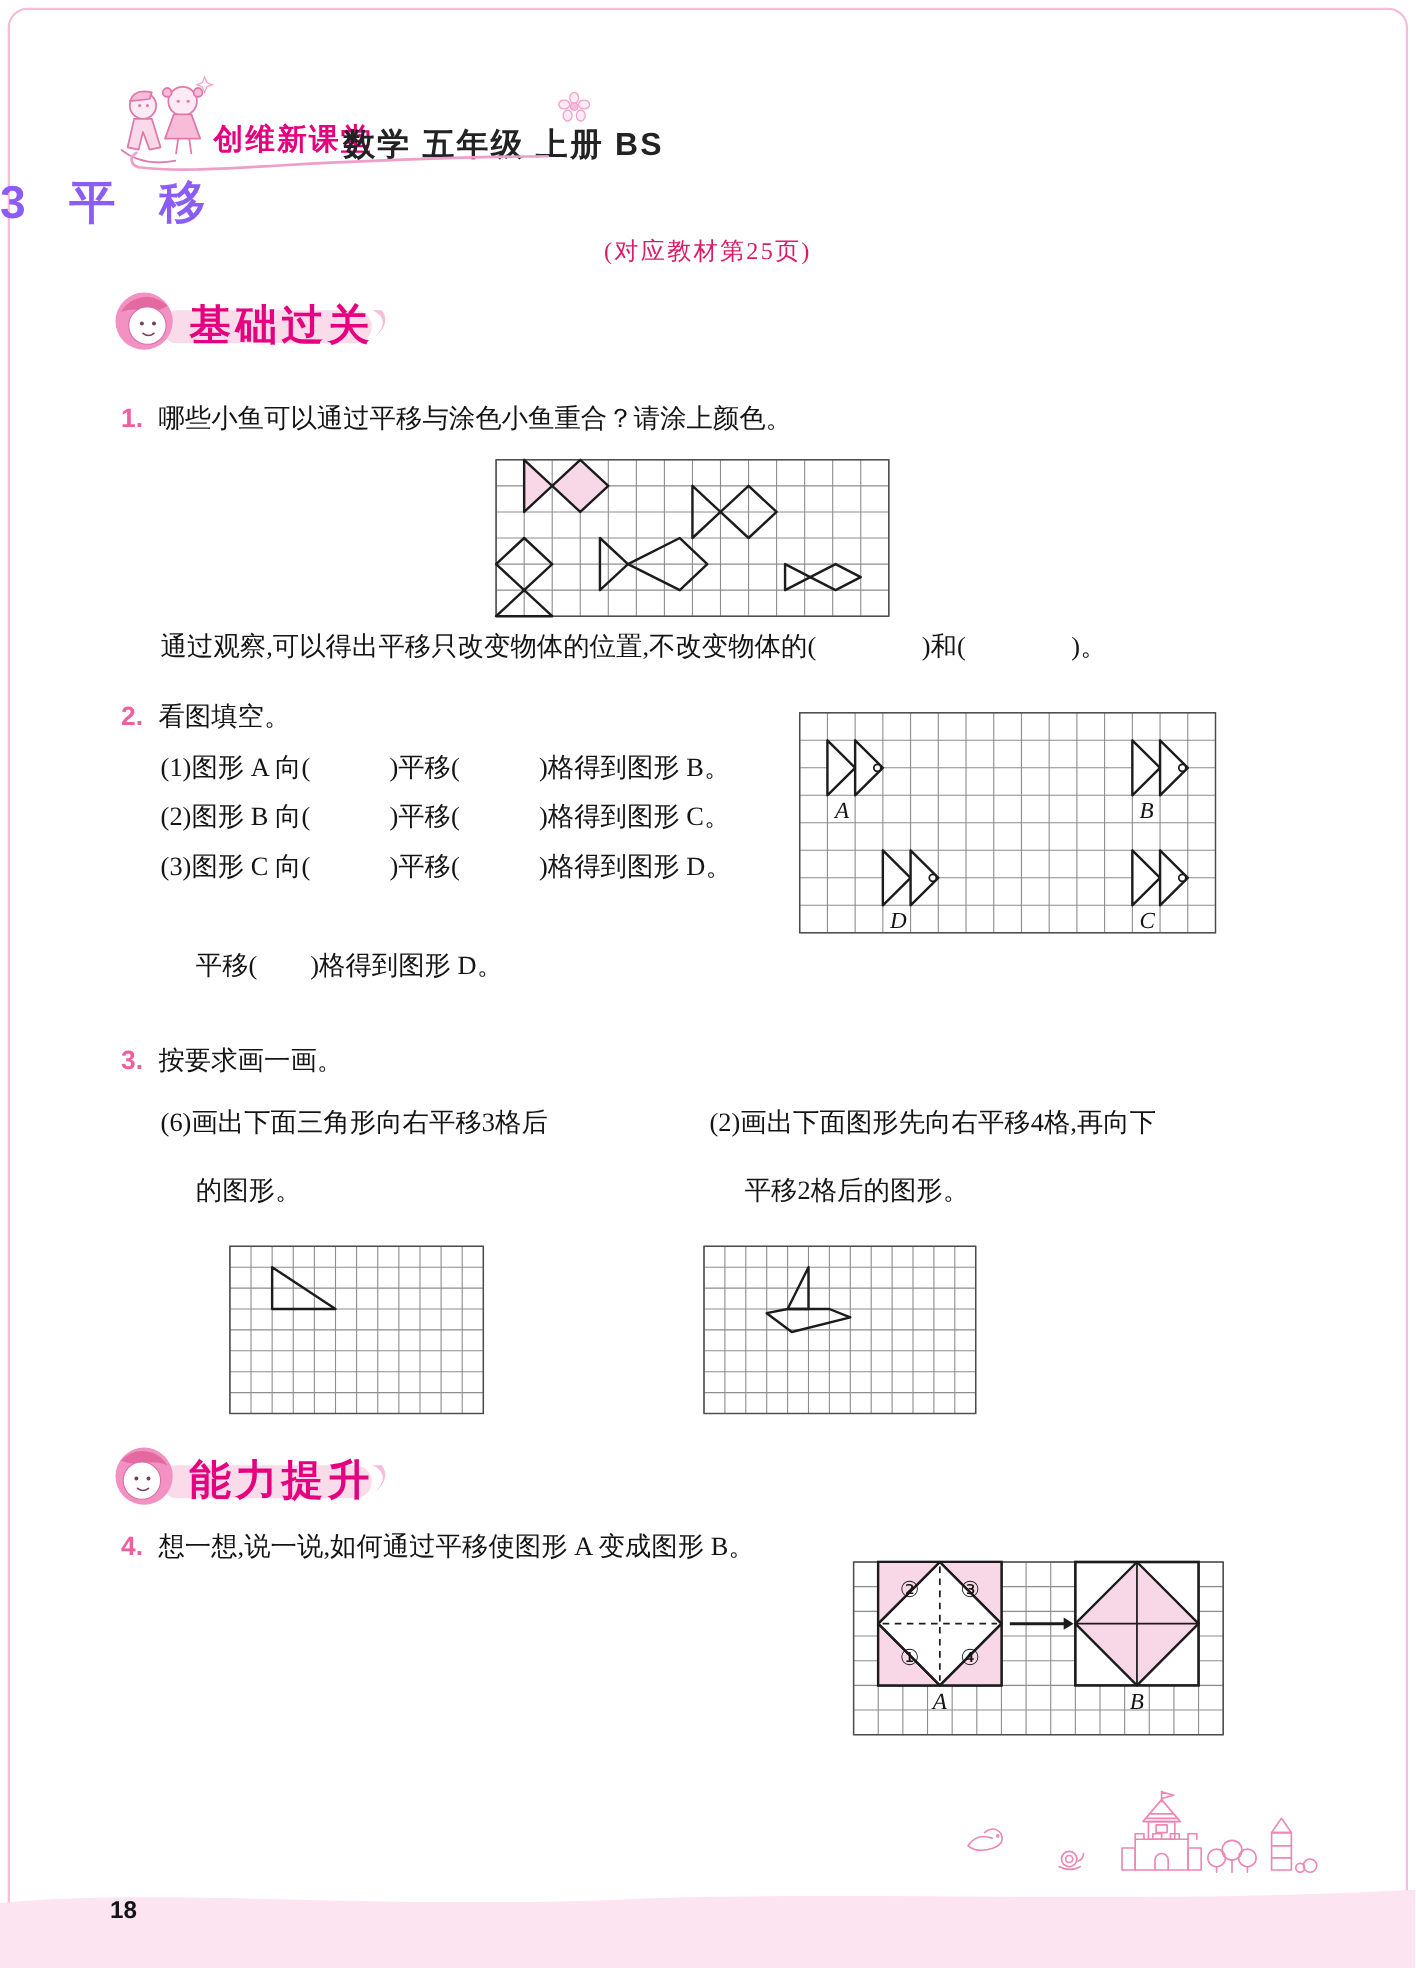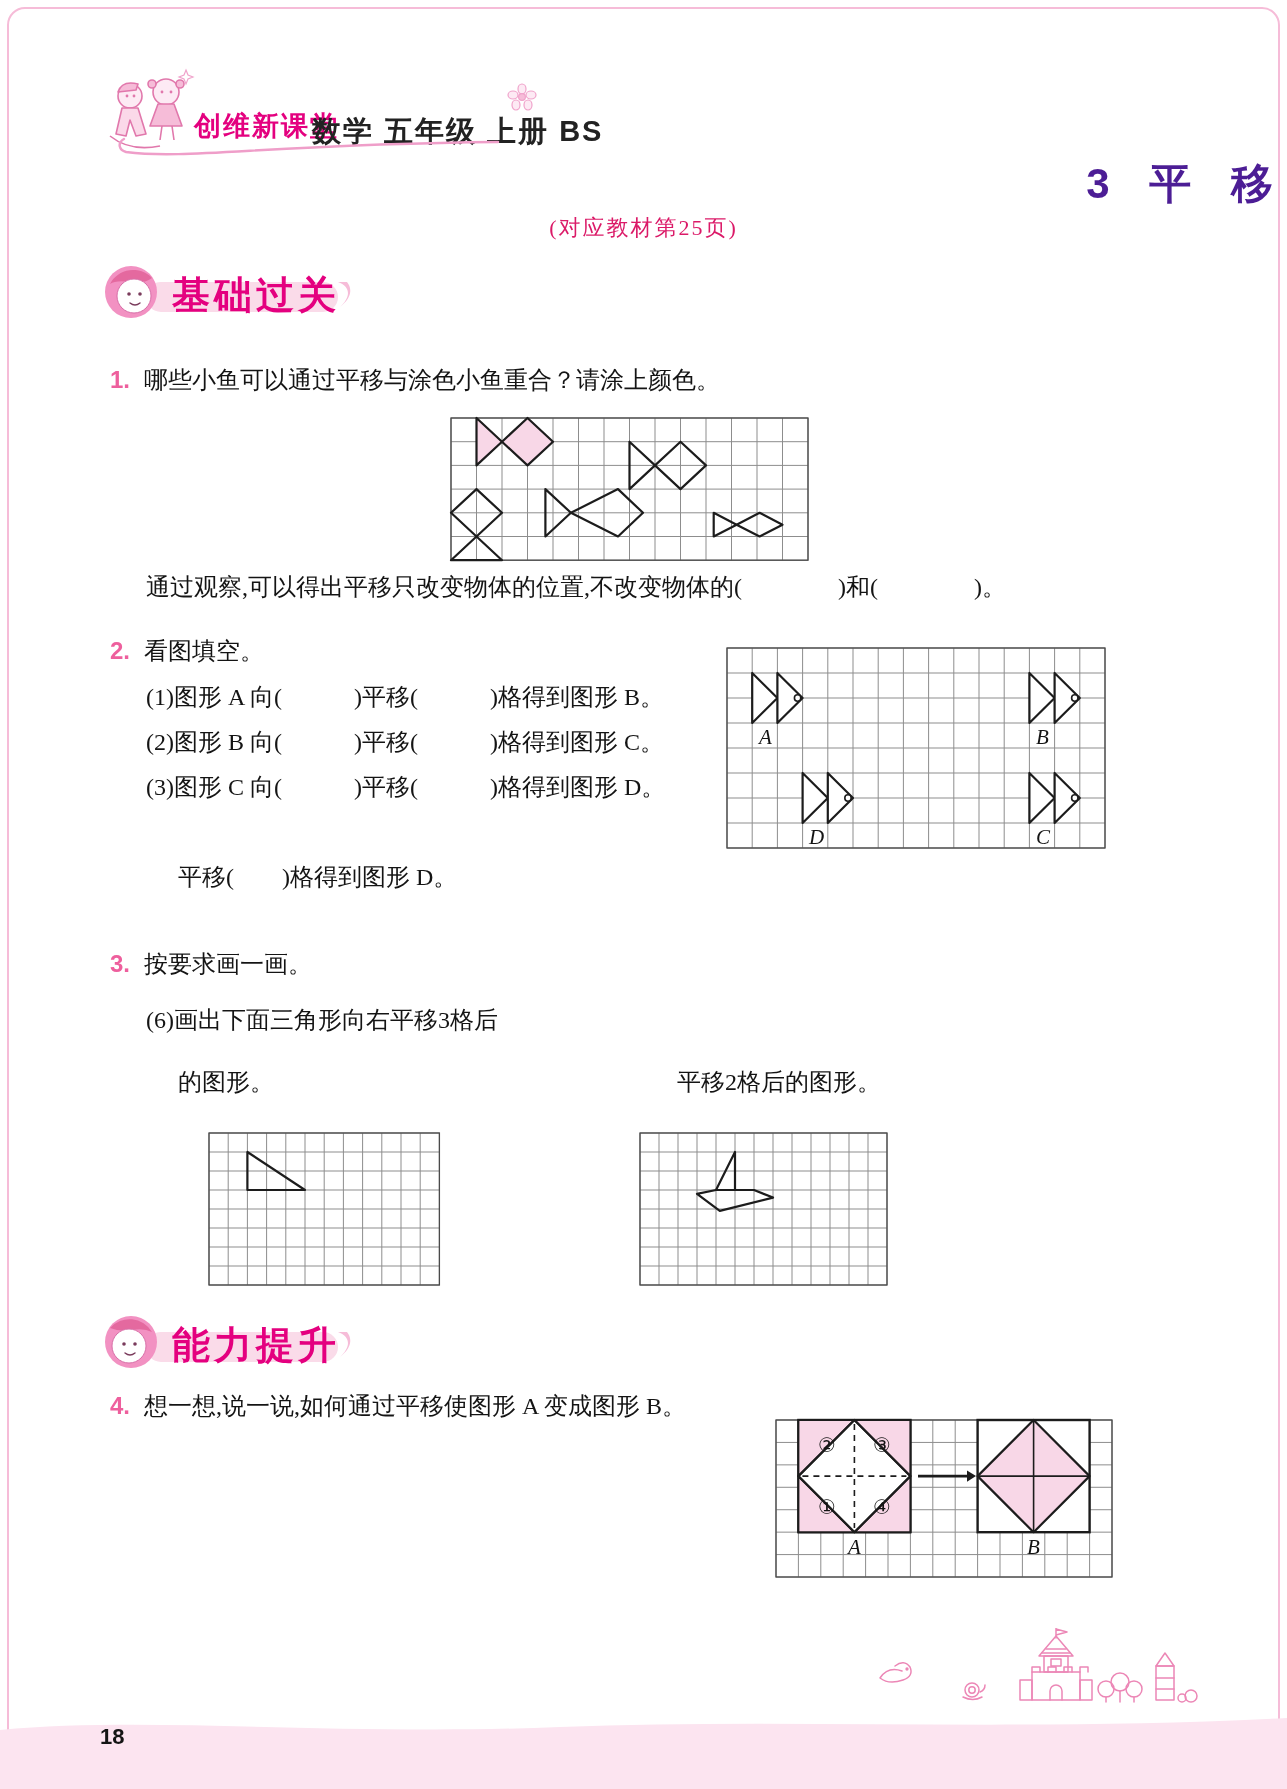--- a/index.html
+++ b/index.html
@@ -4,22 +4,22 @@
 <style>
   html,body{margin:0;padding:0;background:#fff;}
   .page{position:relative;width:1287px;height:1789px;background:#ffffff;overflow:hidden;
         font-family:"Liberation Serif","DejaVu Serif",serif;color:#141414;}
   .abs{position:absolute;}
   .sans{font-family:"Liberation Sans","DejaVu Sans",sans-serif;}
   .frame{position:absolute;left:7px;top:7px;width:1269px;height:1766px;
          border:2px solid #f6bcd8;border-radius:18px;}
   .brand{font-size:27px;font-weight:bold;color:#e4007f;letter-spacing:2px;}
   .subject{font-size:29px;color:#222;letter-spacing:2px;font-weight:bold;}
-  .pagetitle{left:0;top:156px;width:1287px;text-align:right;font-size:42px;font-weight:bold;
-             letter-spacing:14px;color:#4c1d95;font-family:"Liberation Sans","DejaVu Sans",sans-serif;}
+  .pagetitle{left:0;top:156px;width:1287px;text-align:left;font-size:42px;font-weight:bold;
+             letter-spacing:14px;color:#8b5cf6;font-family:"Liberation Sans","DejaVu Sans",sans-serif;}
   .subtitle{left:0;top:213px;width:1287px;text-align:center;font-size:22px;color:#db1a68;letter-spacing:2px;}
   .badge{position:absolute;width:250px;height:60px;}
   .badge-pill{position:absolute;left:42px;top:18px;width:192px;height:30px;background:#fadbe9;border-radius:16px;}
   .badge-tail{position:absolute;left:232px;top:16px;}
   .badge-text{position:absolute;left:68px;top:6px;font-size:38px;font-weight:bold;color:#e4007f;
               letter-spacing:4px;font-family:"Liberation Sans","DejaVu Sans",sans-serif;}
   .line{position:absolute;font-size:24px;white-space:nowrap;}
   .qnum{color:#ee5f9d;font-weight:bold;font-family:"Liberation Sans","DejaVu Sans",sans-serif;
         font-size:24px;margin-right:14px;}
   .pagenum{left:100px;top:1724px;font-size:22px;font-weight:bold;color:#141414;
@@ -214,20 +214,21 @@
       <circle cx="121" cy="150" r="3.2" fill="#fff" stroke="#1c1c1c" stroke-width="1.6"></circle>
       <text class="flabel" x="82" y="196">D</text>
     </g>
   </svg>
 
   <div class="line" style="left:110px;top:948px">
     <span class="qnum">3.</span><span>按要求画一画。</span>
   </div>
   <div class="line" style="left:146px;top:1004px">(6)画出下面三角形向右平移3格后</div>
   <div class="line" style="left:178px;top:1066px">的图形。</div>
+  <div class="line" style="left:645px;top:1004px">(2)画出下面图形先向右平移4格,再向下</div>
   <div class="line" style="left:677px;top:1066px">平移2格后的图形。</div>
 
   <svg class="abs" style="left:206px;top:1130px" width="237" height="159" viewBox="-3 -3 237 159">
       <g class="gl">
         <line x1="0" y1="0" x2="0" y2="152"></line>
         <line x1="19.2" y1="0" x2="19.2" y2="152"></line>
         <line x1="38.4" y1="0" x2="38.4" y2="152"></line>
         <line x1="57.599999999999994" y1="0" x2="57.599999999999994" y2="152"></line>
         <line x1="76.8" y1="0" x2="76.8" y2="152"></line>
         <line x1="96" y1="0" x2="96" y2="152"></line>

